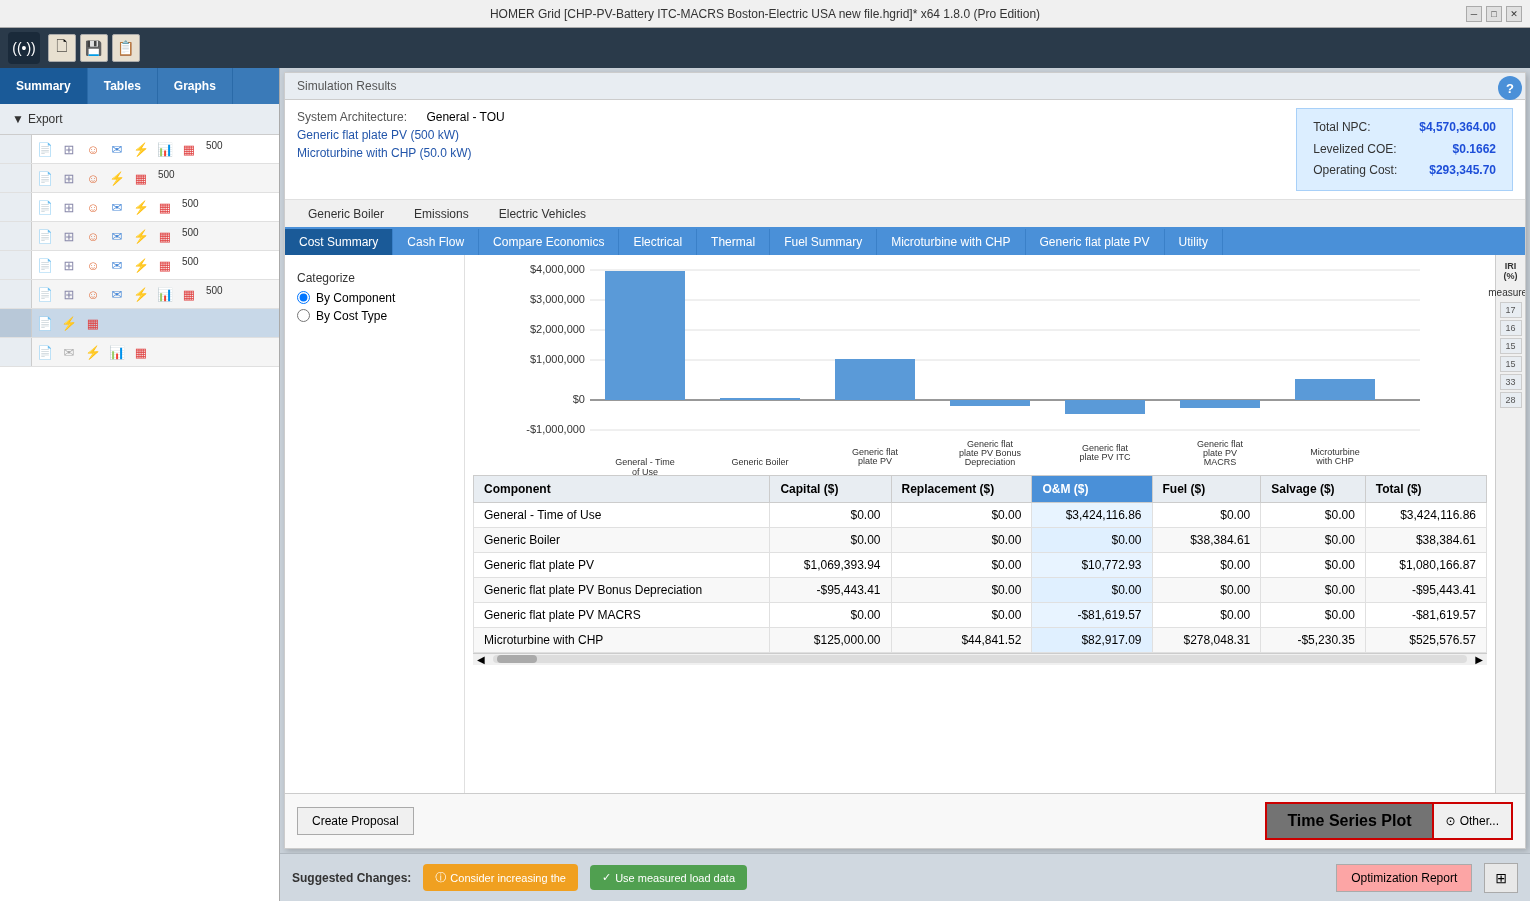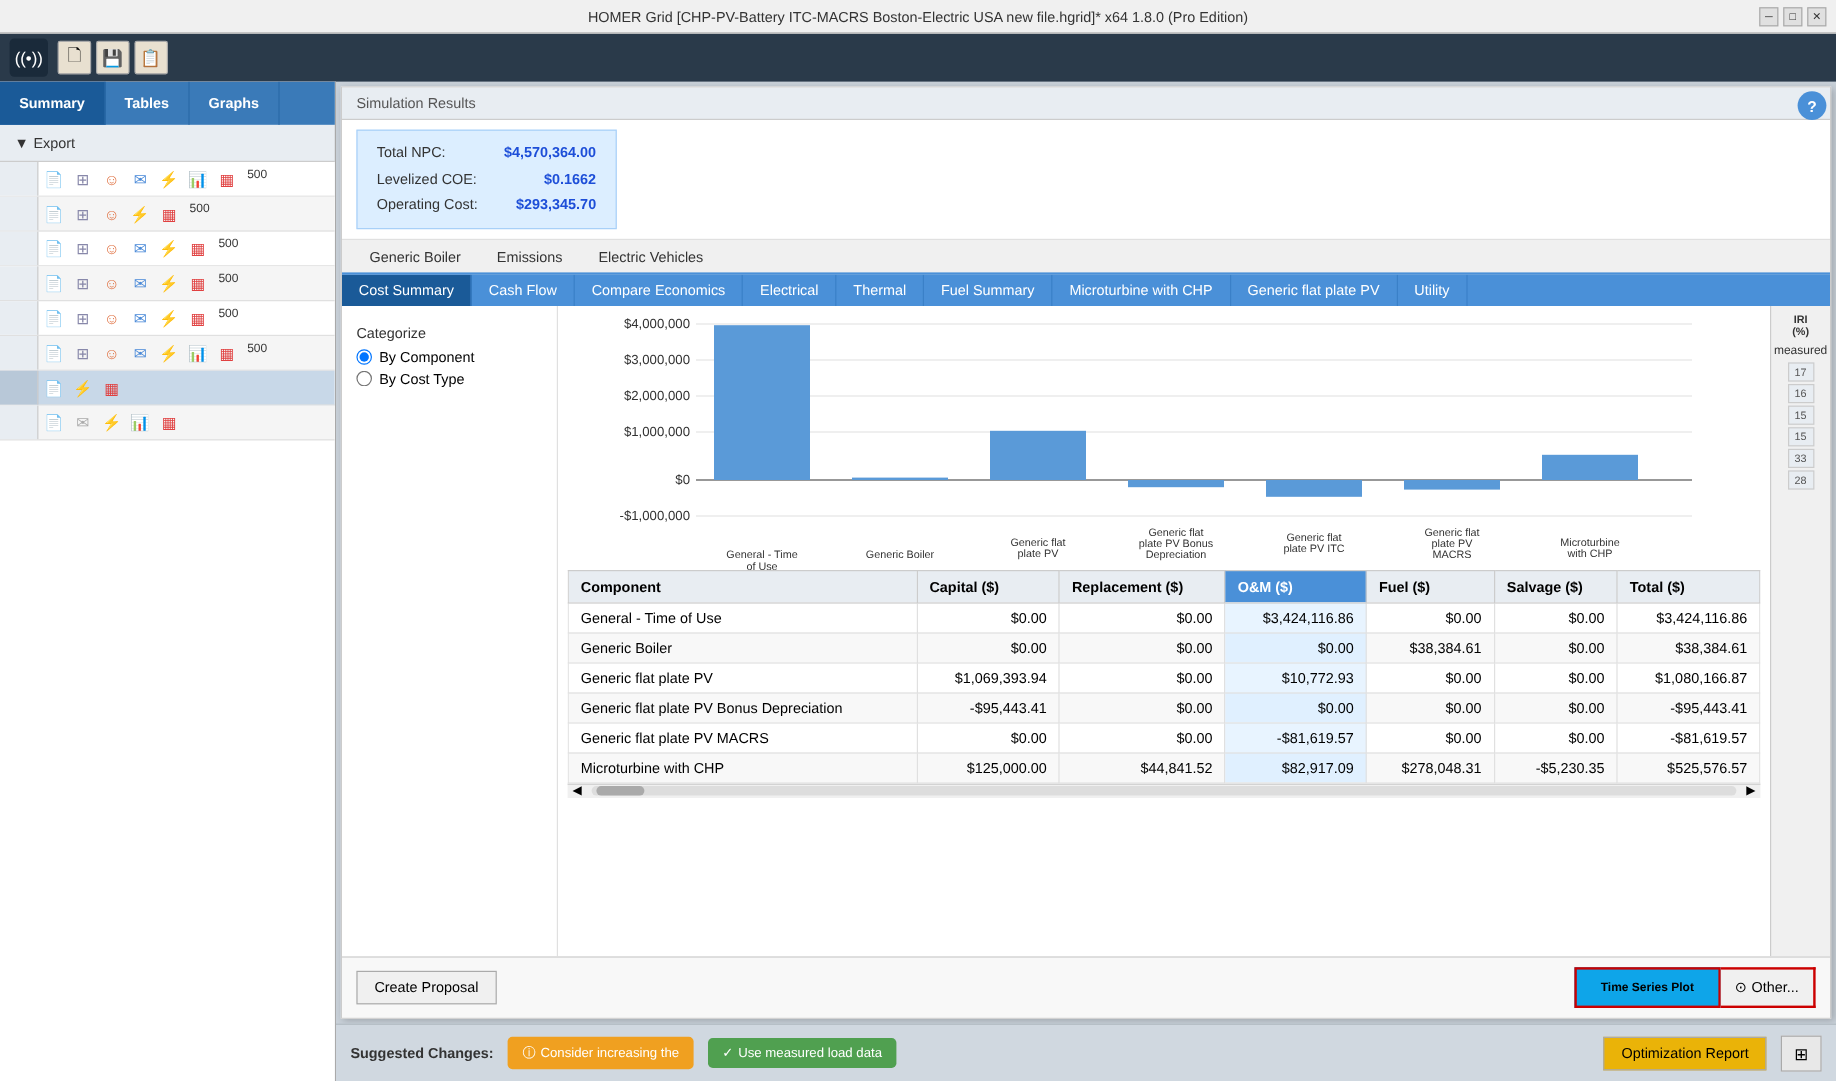--- a/index.html
+++ b/index.html
@@ -173,21 +173,21 @@
       background: #50a050;
       color: white;
       border: none;
       border-radius: 4px;
       padding: 6px 12px;
       font-size: 11px;
       cursor: pointer;
       display: flex; align-items: center; gap: 4px;
     }
     .opt-report-btn {
-      background: #eab308;
+      background: #fca5a5;
       border: 1px solid #aaa;
       padding: 6px 14px;
       font-size: 12px;
       cursor: pointer;
     }
     .opt-icon-btn {
       background: #e8e8e8;
       border: 1px solid #aaa;
       padding: 6px 10px;
       font-size: 14px;
@@ -348,40 +348,40 @@
       background: #f0f0f0;
       border: 1px solid #aaa;
       padding: 6px 14px;
       font-size: 12px;
       cursor: pointer;
     }
     .bottom-action-btns {
       display: flex; gap: 0;
     }
     .time-series-btn {
-      background: #0ea5e9;
+      background: #737373;
       border: 2px solid #cc0000;
       padding: 8px 20px;
-      font-size: 10px;
+      font-size: 16px;
       font-weight: bold;
       cursor: pointer;
     }
     .other-btn {
       background: #f0f0f0;
       border: 2px solid #cc0000;
       border-left: none;
       padding: 8px 12px;
       font-size: 12px;
       cursor: pointer;
       display: flex; align-items: center; gap: 4px;
     }
 
     
     .right-panel {
-      width: 50px;
+      width: 30px;
       background: #f0f0f0;
       display: flex;
       flex-direction: column;
       align-items: center;
       padding: 4px 0;
       border-left: 1px solid #ccc;
       gap: 2px;
     }
     .iri-box {
       background: #e8edf2;
@@ -584,20 +584,28 @@
 
     <div class="main-panel">
 
       <div class="sim-results-panel">
 
         <div class="sim-results-header">
           <span class="sim-title">Simulation Results</span>
         </div>
 
         <div class="system-info-row">
+          <div class="system-arch">
+            <div>
+              <span class="label">System Architecture:</span>
+              <span style="margin-left:16px;">General - TOU</span>
+            </div>
+            <div style="color:#2255aa;">Generic flat plate PV (500 kW)</div>
+            <div style="color:#2255aa;">Microturbine with CHP (50.0 kW)</div>
+          </div>
           <div class="cost-summary-box">
             <div class="cost-row">
               <span class="cost-label">Total NPC:</span>
               <span class="cost-value">$4,570,364.00</span>
             </div>
             <div class="cost-row">
               <span class="cost-label">Levelized COE:</span>
               <span class="cost-value">$0.1662</span>
             </div>
             <div class="cost-row">

